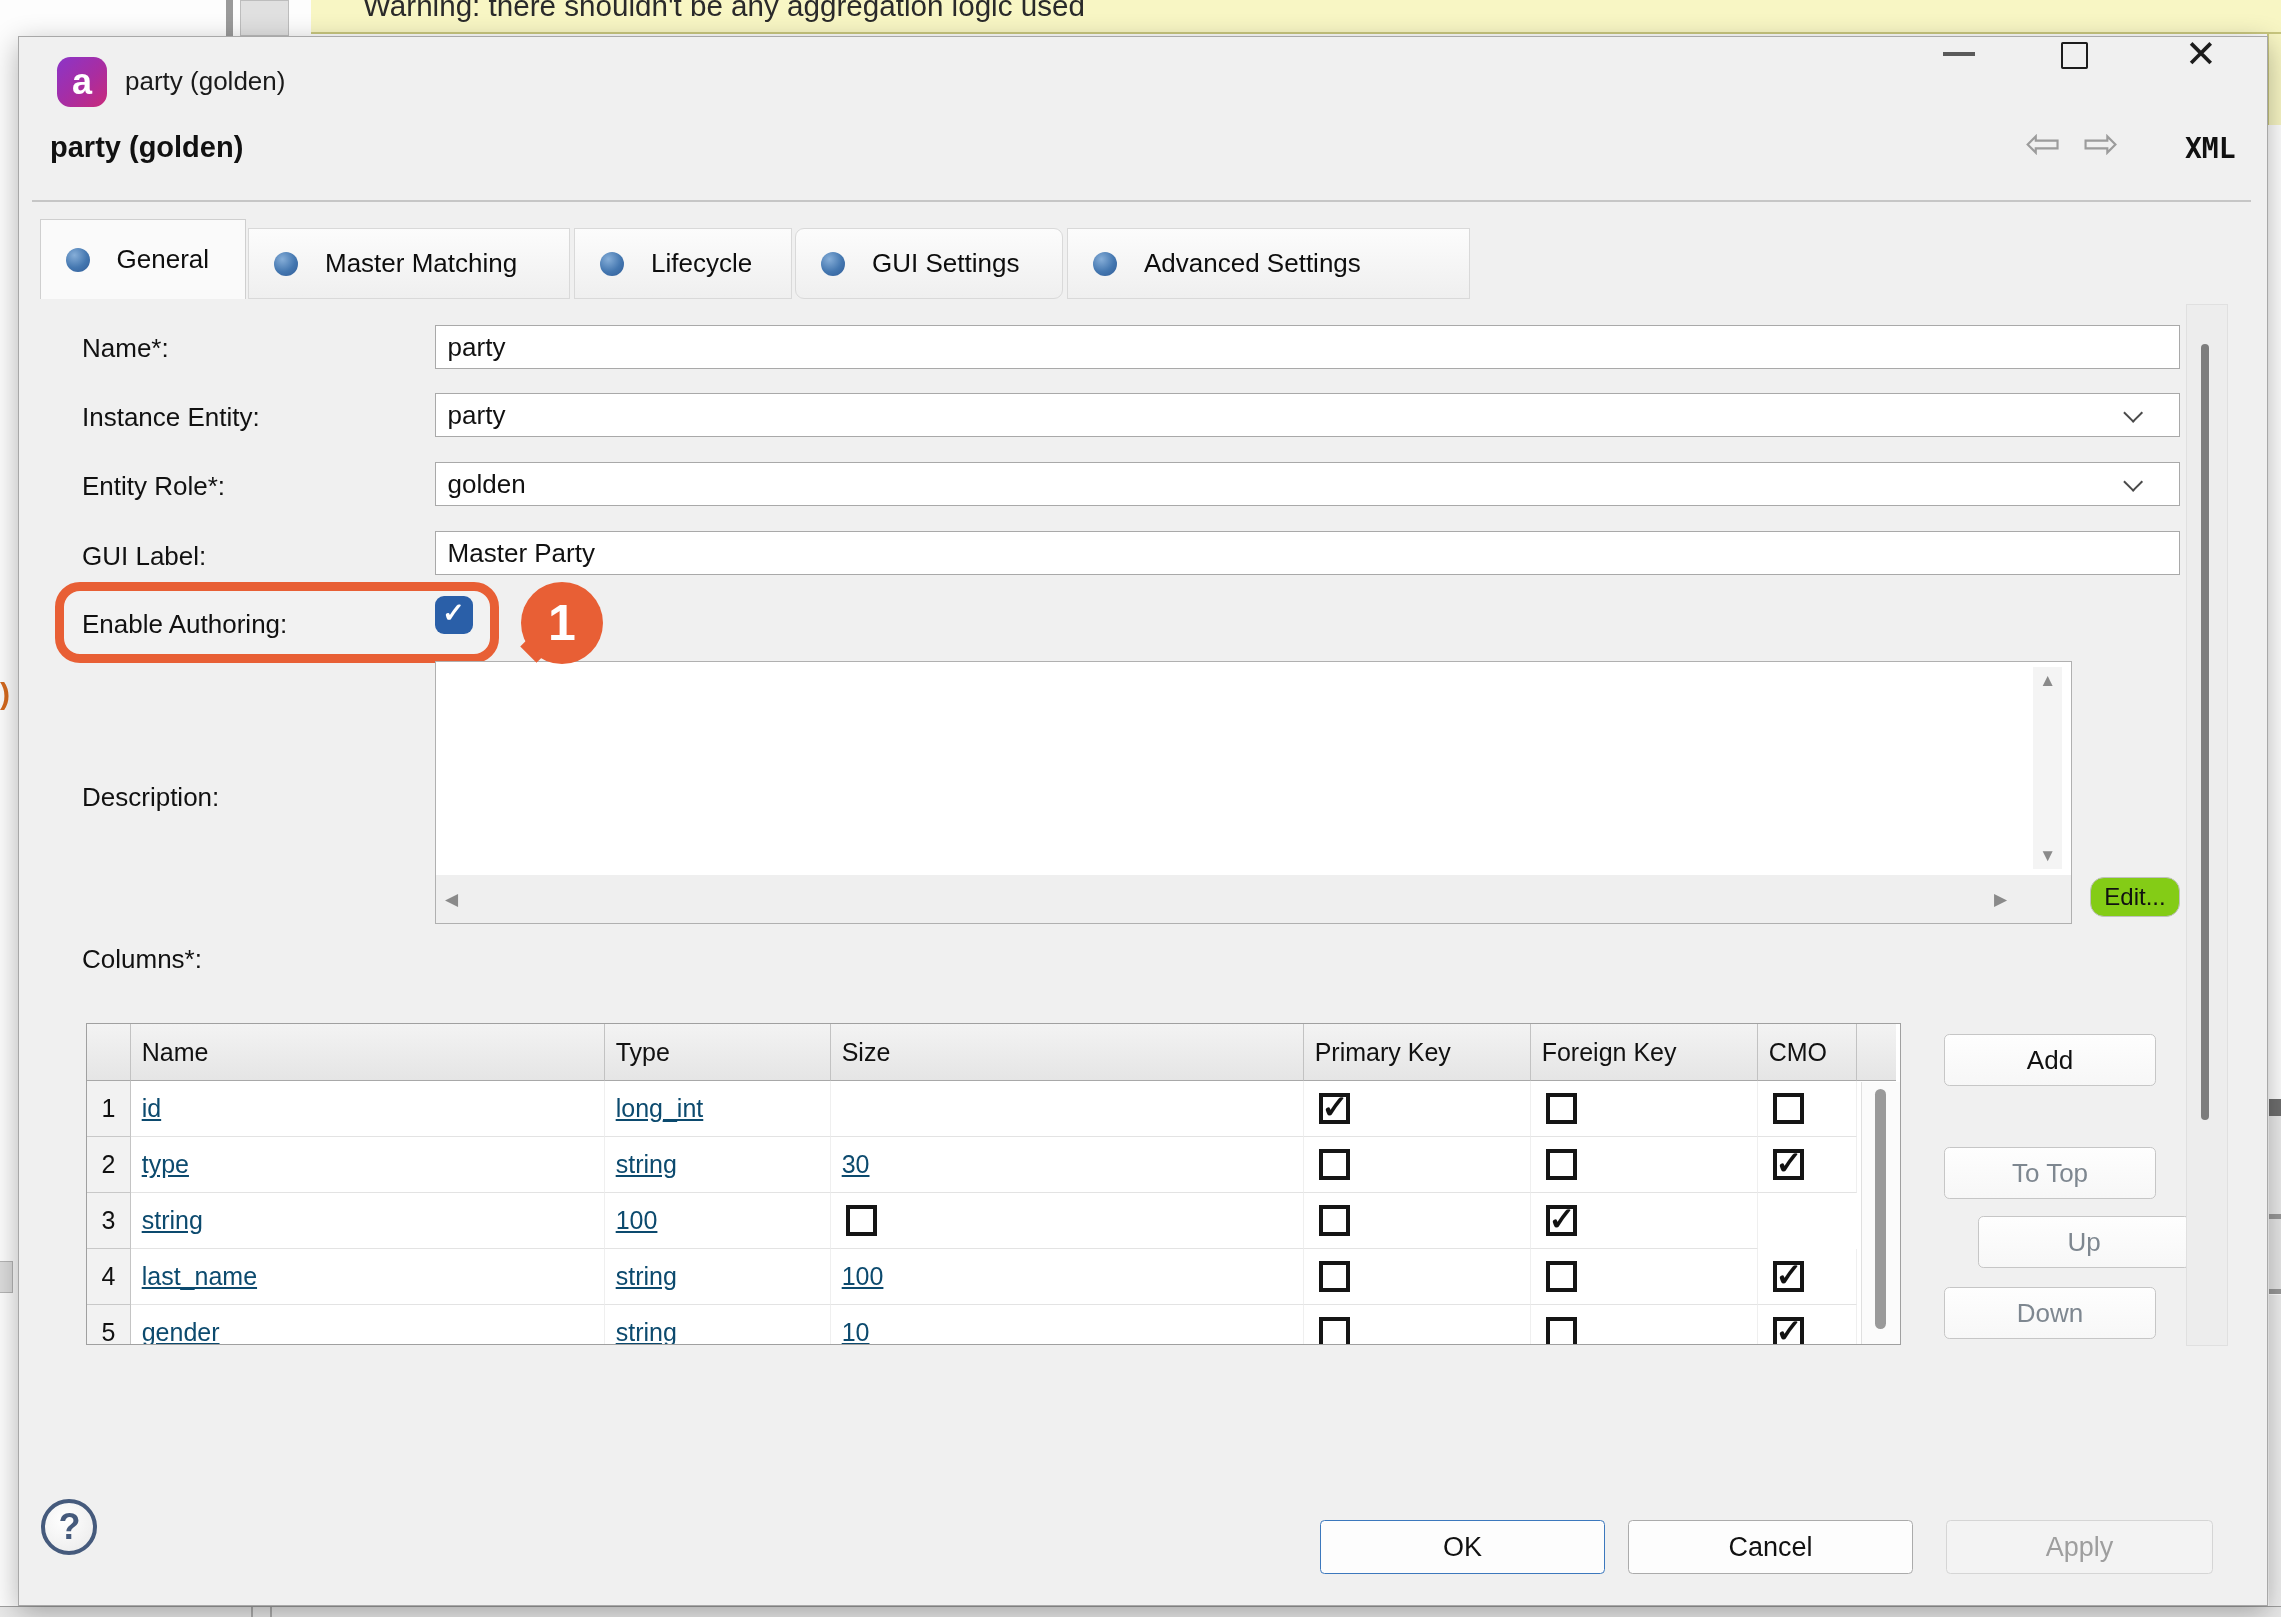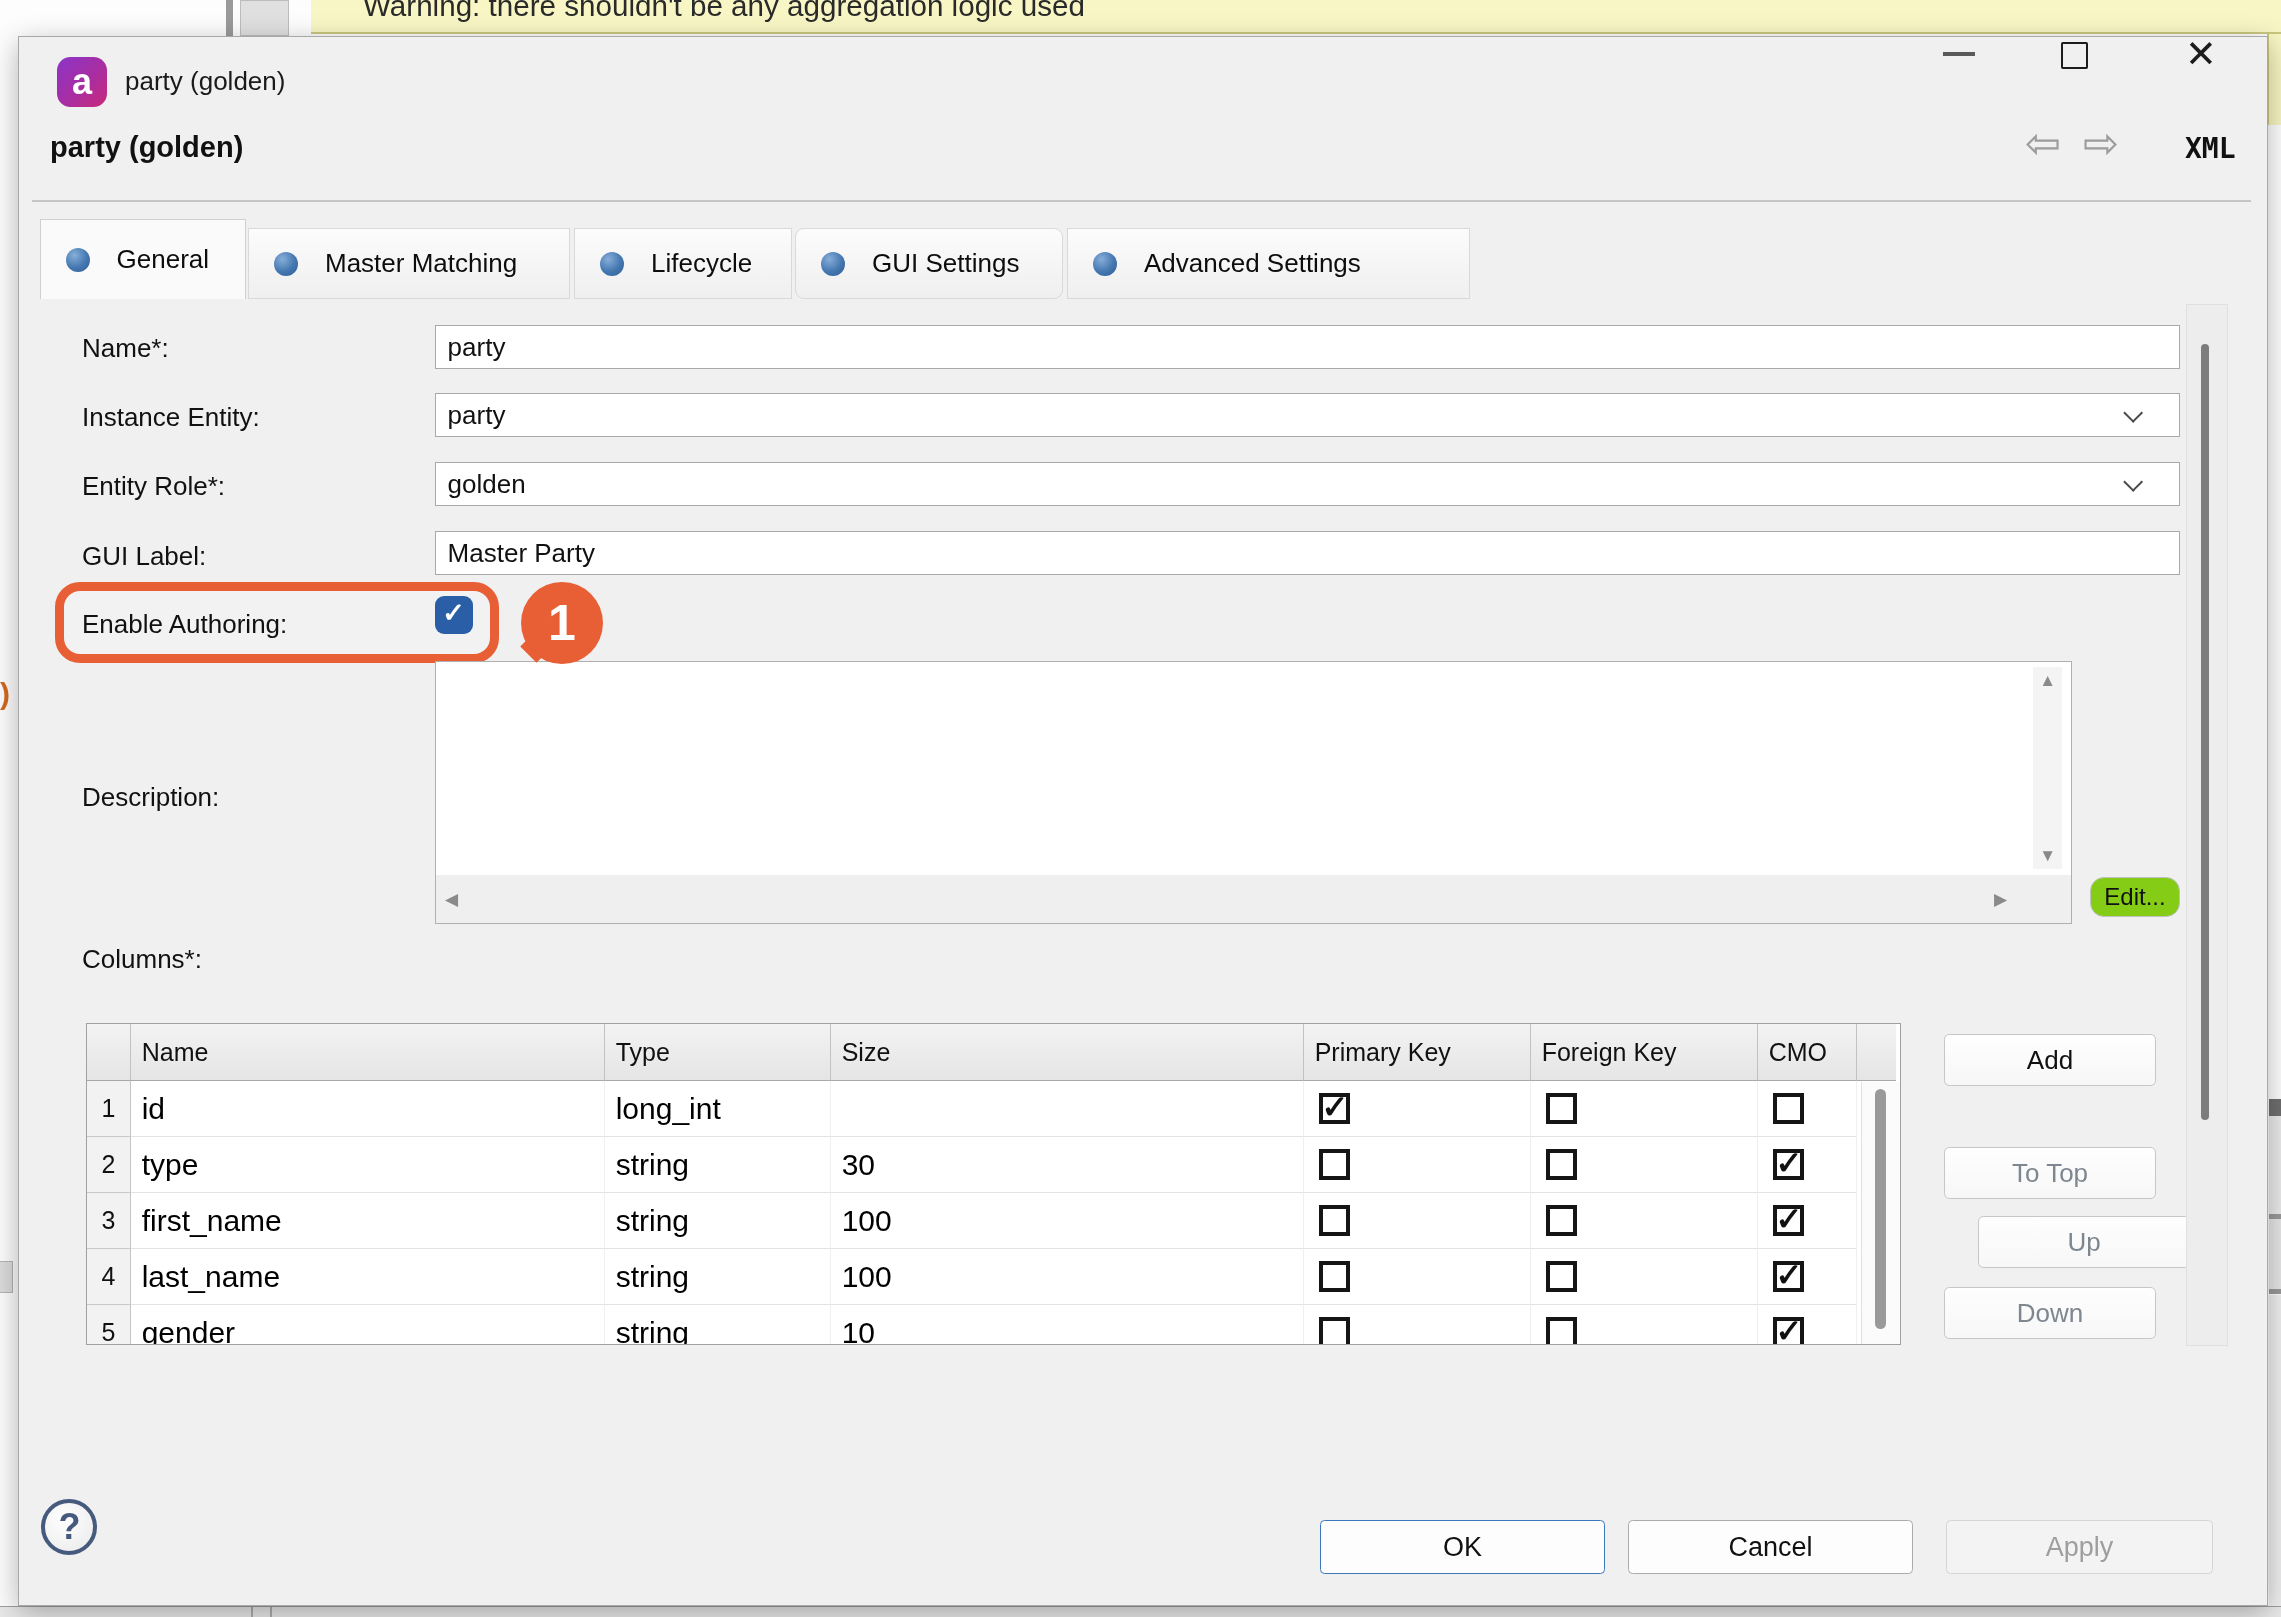--- a/index.html
+++ b/index.html
@@ -63,21 +63,21 @@
   .desc-hscroll { position:absolute; left:0; bottom:0; width:100%; height:48px; background:#efefef; }
   .edit-btn { left:2071px; top:840px; width:90px; height:40px; background:#84cc16; border:0.9px solid #c0c0c0; border-radius:14px; font-size:24px; color:#111; display:flex; align-items:center; justify-content:center; }
 
   
   .ctable { left:67px; top:986px; width:1815px; height:322px; background:#fff; border:0.9px solid #a0a0a0; overflow:hidden; }
   .thead { display:grid; grid-template-columns:44px 474px 226px 473px 227px 227px 99px 39px; height:57px; }
   .th { background:linear-gradient(180deg,#f3f3f3,#e5e5e5); border-right:0.9px solid #c2c2c2; border-bottom:0.9px solid #a8a8a8; font-size:25px; color:#111; display:flex; align-items:center; padding-left:10.7px; }
   .th.last { border-right:none; }
   .trow { display:grid; grid-template-columns:44px 474px 226px 473px 227px 227px 99px; height:56px; }
   .rownum { background:#f2f2f2; border-right:1.8px solid #c4c4c4; border-bottom:0.9px solid #c8c8c8; font-size:25px; color:#111; display:flex; align-items:center; justify-content:center; }
-  .td { border-right:0.9px solid #efefef; border-bottom:0.9px solid #e3e3e3; font-size:30px; color:#000000; display:flex; align-items:center; padding-left:10.7px; }
+  .td { border-right:0.9px solid #efefef; border-bottom:0.9px solid #e3e3e3; font-size:25px; color:#0c4a6e; display:flex; align-items:center; padding-left:10.7px;text-decoration:underline; }
   .cbx { position:relative; width:31px; height:31px; border:4.5px solid #151515; background:#fff; margin-left:4.5px; }
   .cbx.checked::after { content:"✓"; position:absolute; left:-1.8px; top:-9px; font-size:32px; font-weight:900; color:#111; }
   .tbl-vscroll { position:absolute; right:0; top:58px; width:39px; height:264px; background:#fbfbfb; border-left:0.9px solid #e0e0e0; }
   .tbl-thumb { position:absolute; left:12.5px; top:7.2px; width:11.6px; height:240px; background:#9a9a9a; border-radius:6.3px; }
 
   
   .side-btn { left:1925px; width:212px; height:52px; background:linear-gradient(180deg,#fefefe,#f7f7f7); border:0.9px solid #c6c6c6; border-radius:5.4px; font-size:26px; display:flex; align-items:center; justify-content:center; }
   .side-btn.enabled { color:#111; }
   .side-btn.disabled { color:#7e8790; }
 
@@ -227,21 +227,20 @@
           </div>
         <div class="td">
             <span class="cbx"></span>
           </div>
         <div class="td">
             <span class="cbx checked"></span>
           </div>
       </div>
       <div class="trow">
         <div class="rownum">3</div>
-        <div class="td">first_name</div>
         <div class="td">string</div>
         <div class="td">100</div>
         <div class="td">
             <span class="cbx"></span>
           </div>
         <div class="td">
             <span class="cbx"></span>
           </div>
         <div class="td">
             <span class="cbx checked"></span>

